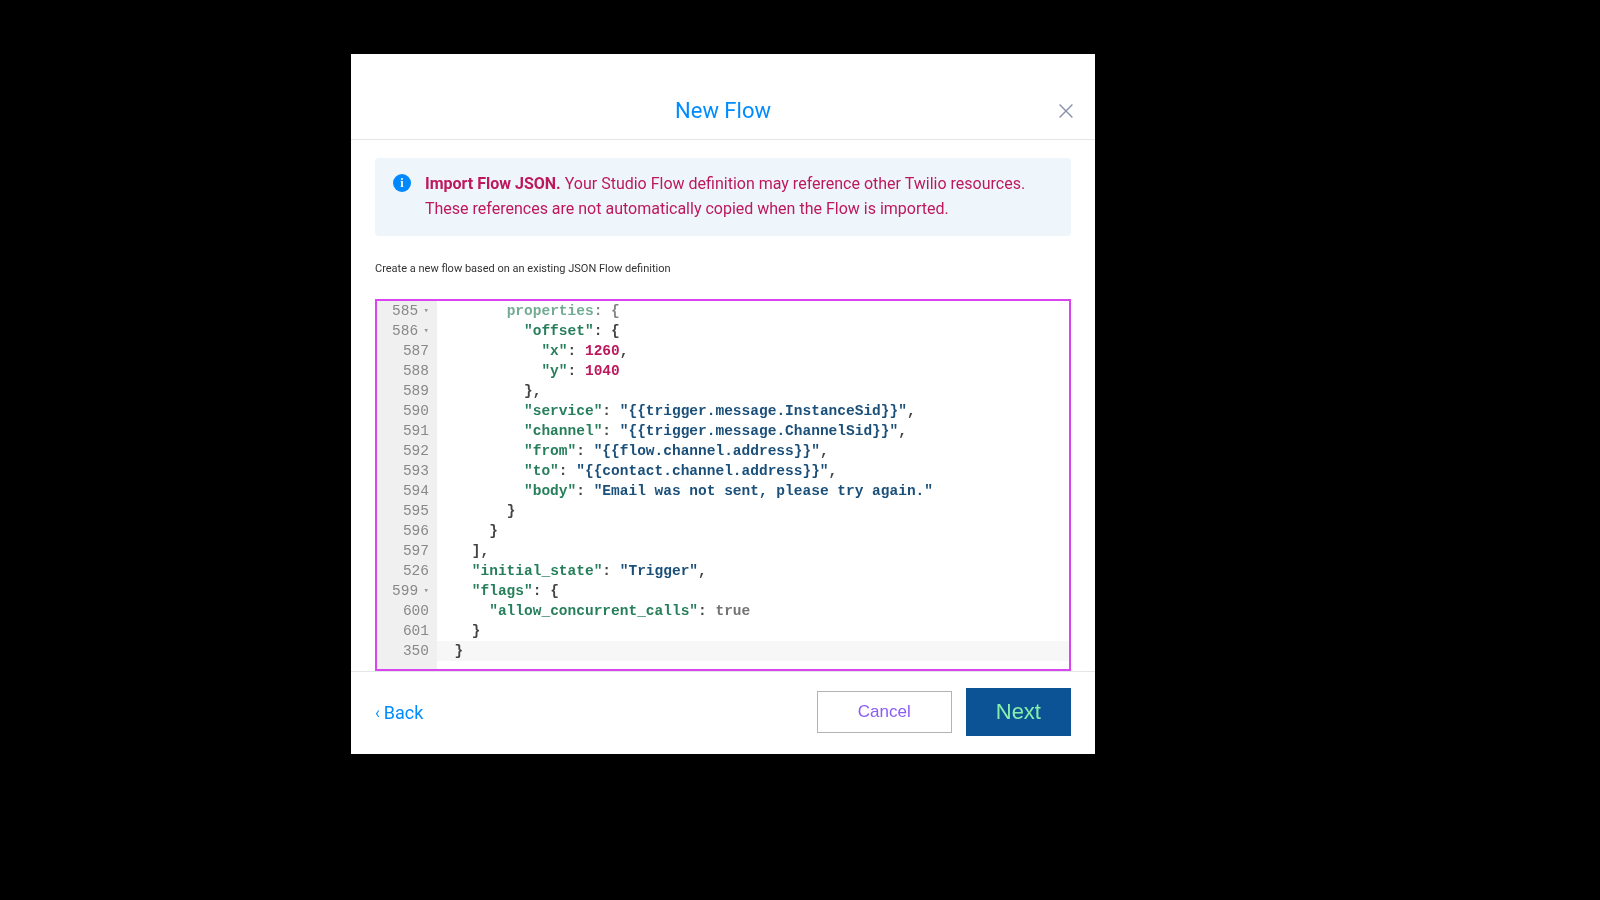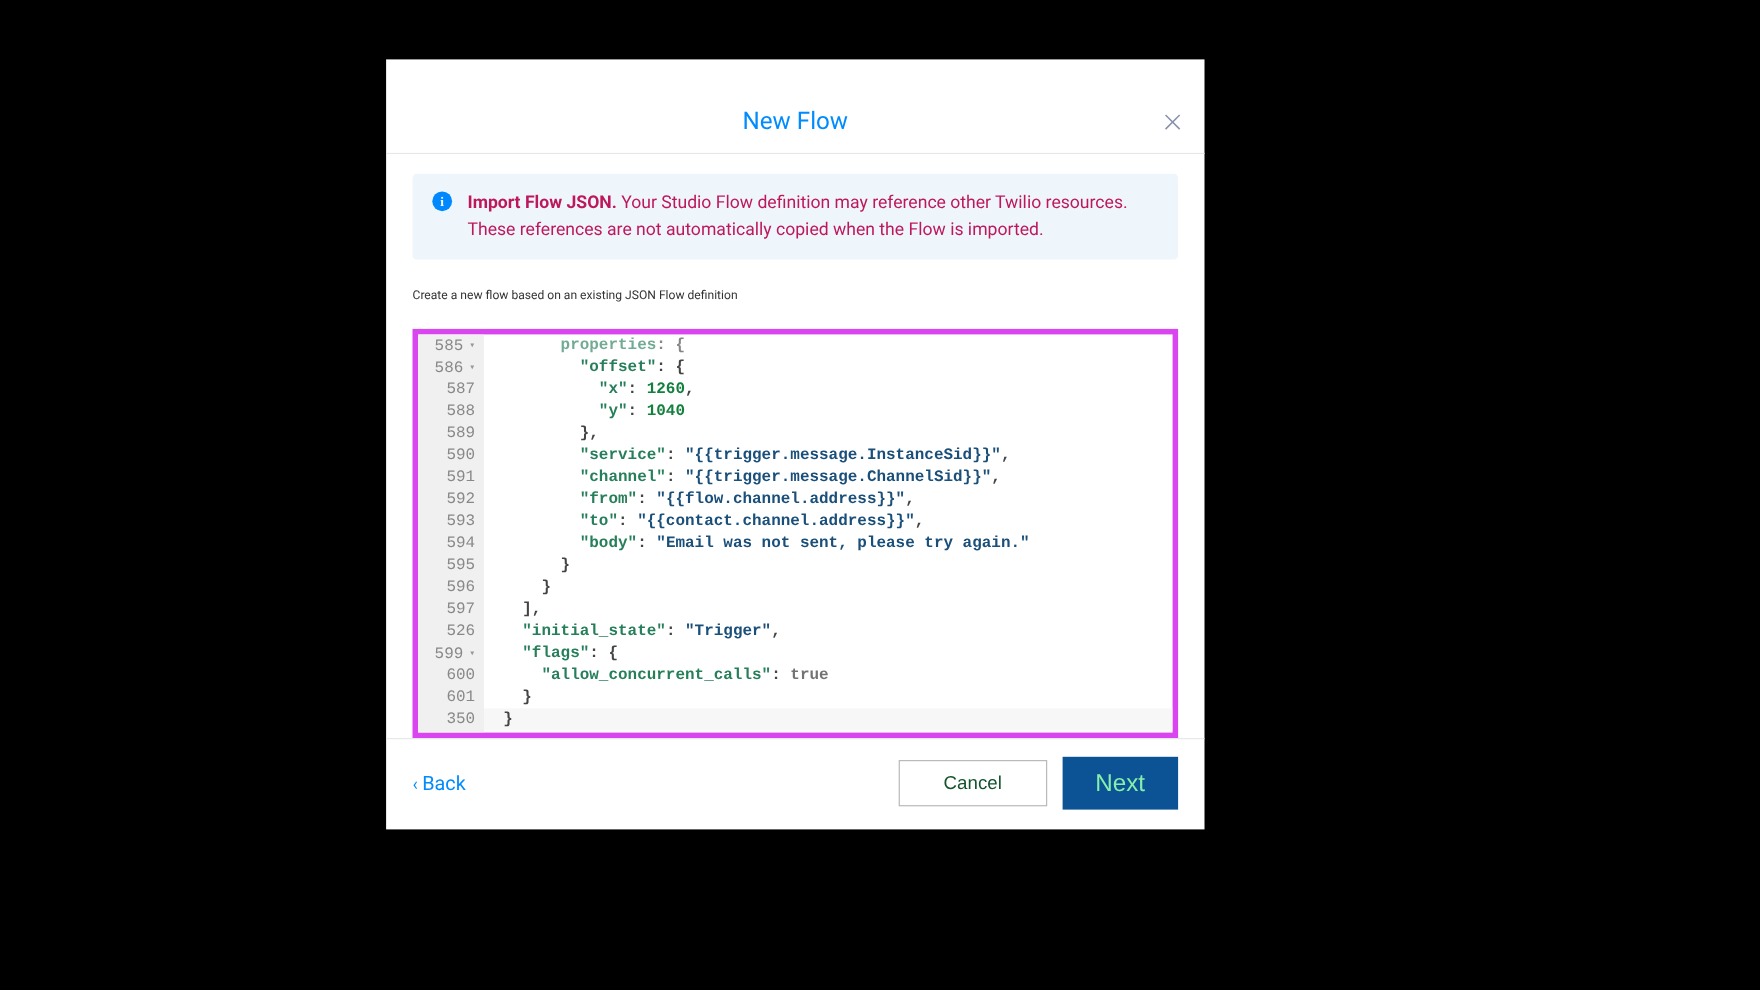--- a/index.html
+++ b/index.html
@@ -89,21 +89,21 @@
     }
     .info-text .bold {
       font-weight: 700;
     }
     .description {
       color: #333;
       font-size: 11px;
       margin-bottom: 24px;
     }
     .code-editor {
-      border: 5px solid #d946ef;
+      border: 2px solid #d946ef;
       flex: 1;
       display: flex;
       overflow: hidden;
       font-family: "Menlo", "Consolas", "Courier New", monospace;
       font-size: 14.5px;
       line-height: 20px;
       background: #fff;
     }
     .gutter {
       background: #f0f0f0;
@@ -135,21 +135,21 @@
       font-weight: bold;
     }
     .code .line.dim {
       opacity: 0.65;
     }
     .code .line.hilite {
       background: #f7f7f7;
     }
     .tok-key { color: #1a4f7a; }
     .tok-str { color: #1a4f7a; }
-    .tok-num { color: #15803d; }
+    .tok-num { color: #be185d; }
     .tok-bool { color: #737373; }
     .tok-punct { color: #444; }
     .tok-key.green { color: #267f5a; }
     .modal-footer {
       border-top: 1px solid #e4e7e9;
       padding: 16px 24px 18px 24px;
       display: flex;
       align-items: center;
       gap: 14px;
     }
@@ -161,21 +161,21 @@
       align-items: center;
       gap: 4px;
     }
     .back-btn .chev {
       font-size: 16px;
     }
     .spacer { flex: 1; }
     .cancel-btn {
       border: 1px solid #b3b3b3;
       background: #fff;
-      color: #14532d;
+      color: #8b5cf6;
       font-size: 17px;
       padding: 10px 40px;
       cursor: pointer;
     }
     .next-btn {
       border: none;
       background: #0b5394;
       color: #86efac;
       font-size: 22px;
       padding: 11px 30px;

